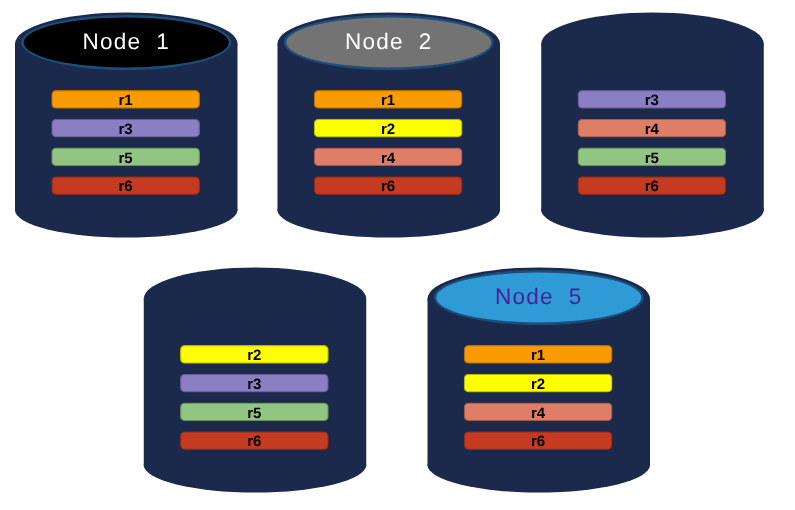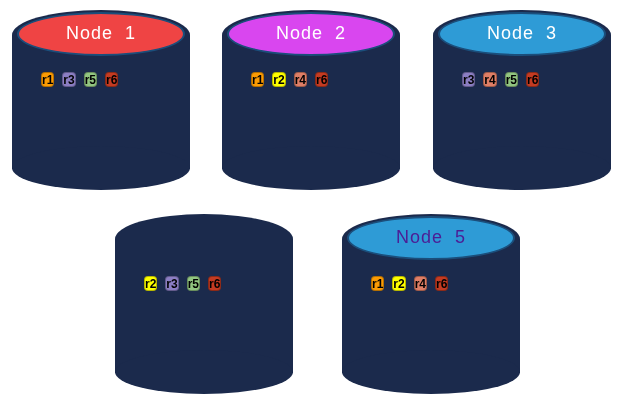--- a/index.html
+++ b/index.html
@@ -61,21 +61,21 @@
     letter-spacing: 1px;
     white-space: pre;
     margin-top: -2px;
   }
   .bars {
     position: absolute;
     top: 62px;
     left: 29px;
     width: 119px;
     display: flex;
-    flex-direction: row;
+    flex-direction: column;
     gap: 8px;
   }
   .bar {
     height: 15px;
     border-radius: 4px;
     border: 1px solid rgba(0,0,0,0.28);
     box-sizing: border-box;
     display: flex;
     align-items: center;
     justify-content: center;
@@ -89,21 +89,21 @@
 </style>
 </head>
 <body>
 
 <div class="canvas">
 
     <div class="node pos-0">
       <div class="cyl-top-back" style="background: rgb(27, 42, 76);"></div>
       <div class="cyl-mid" style="background: rgb(27, 42, 76);"></div>
       <div class="cyl-bottom" style="background: rgb(27, 42, 76);"></div>
-      <div class="cyl-face" style="background: #ef4444; border: 2px solid rgb(27, 78, 123);">
+      <div class="cyl-face" style="background: #000000; border: 2px solid rgb(27, 78, 123);">
         <span class="node-title" style="color: rgb(255, 255, 255);">Node  1</span>
       </div>
       <div class="bars">
         <div class="bar" style="background: rgb(251, 155, 4);">
           <span class="bar-label" style="color: rgb(0, 0, 0);">r1</span>
         </div>
         <div class="bar" style="background: rgb(139, 126, 195);">
           <span class="bar-label" style="color: rgb(0, 0, 0);">r3</span>
         </div>
         <div class="bar" style="background: rgb(146, 197, 129);">
@@ -112,21 +112,21 @@
         <div class="bar" style="background: rgb(196, 59, 34);">
           <span class="bar-label" style="color: rgb(0, 0, 0);">r6</span>
         </div>
       </div>
     </div>
 
     <div class="node pos-1">
       <div class="cyl-top-back" style="background: rgb(27, 42, 76);"></div>
       <div class="cyl-mid" style="background: rgb(27, 42, 76);"></div>
       <div class="cyl-bottom" style="background: rgb(27, 42, 76);"></div>
-      <div class="cyl-face" style="background: #d946ef; border: 2px solid rgb(27, 78, 123);">
+      <div class="cyl-face" style="background: #737373; border: 2px solid rgb(27, 78, 123);">
         <span class="node-title" style="color: rgb(255, 255, 255);">Node  2</span>
       </div>
       <div class="bars">
         <div class="bar" style="background: rgb(251, 155, 4);">
           <span class="bar-label" style="color: rgb(0, 0, 0);">r1</span>
         </div>
         <div class="bar" style="background: rgb(255, 255, 0);">
           <span class="bar-label" style="color: rgb(0, 0, 0);">r2</span>
         </div>
         <div class="bar" style="background: rgb(223, 126, 102);">
@@ -135,23 +135,20 @@
         <div class="bar" style="background: rgb(196, 59, 34);">
           <span class="bar-label" style="color: rgb(0, 0, 0);">r6</span>
         </div>
       </div>
     </div>
 
     <div class="node pos-2">
       <div class="cyl-top-back" style="background: rgb(27, 42, 76);"></div>
       <div class="cyl-mid" style="background: rgb(27, 42, 76);"></div>
       <div class="cyl-bottom" style="background: rgb(27, 42, 76);"></div>
-      <div class="cyl-face" style="background: rgb(46, 155, 214); border: 2px solid rgb(27, 78, 123);">
-        <span class="node-title" style="color: rgb(255, 255, 255);">Node  3</span>
-      </div>
       <div class="bars">
         <div class="bar" style="background: rgb(139, 126, 195);">
           <span class="bar-label" style="color: rgb(0, 0, 0);">r3</span>
         </div>
         <div class="bar" style="background: rgb(223, 126, 102);">
           <span class="bar-label" style="color: rgb(0, 0, 0);">r4</span>
         </div>
         <div class="bar" style="background: rgb(146, 197, 129);">
           <span class="bar-label" style="color: rgb(0, 0, 0);">r5</span>
         </div>

